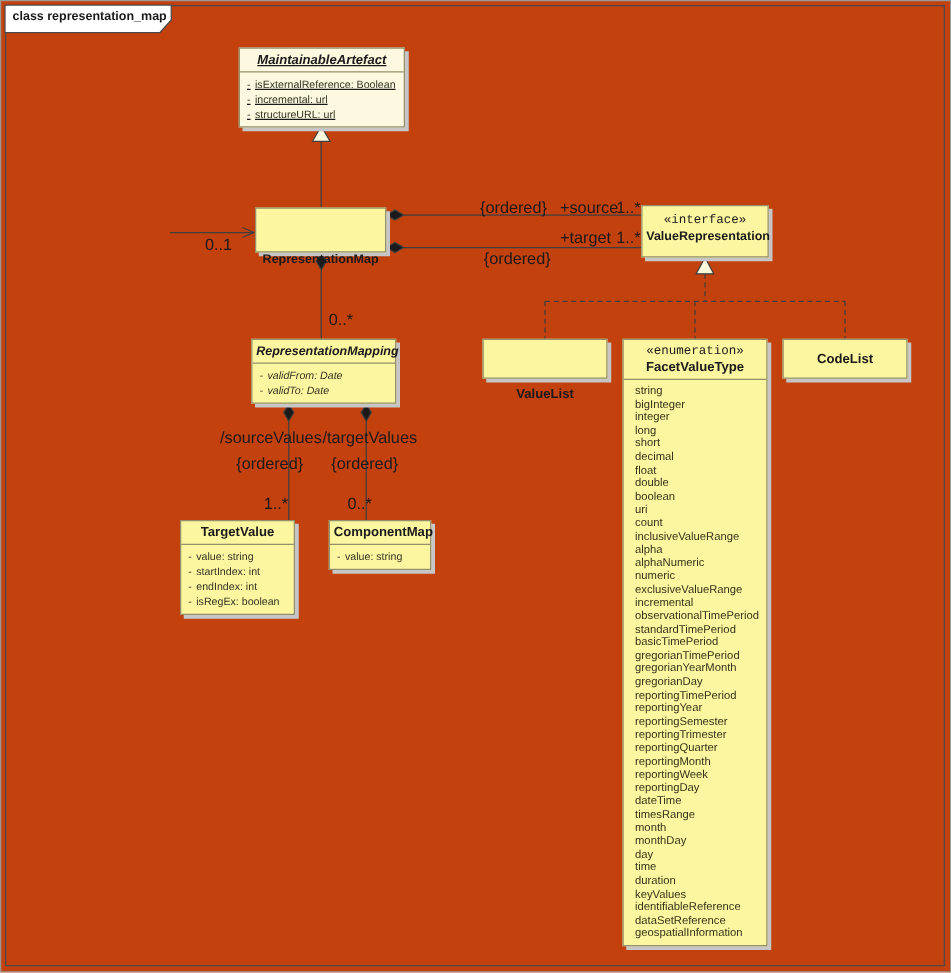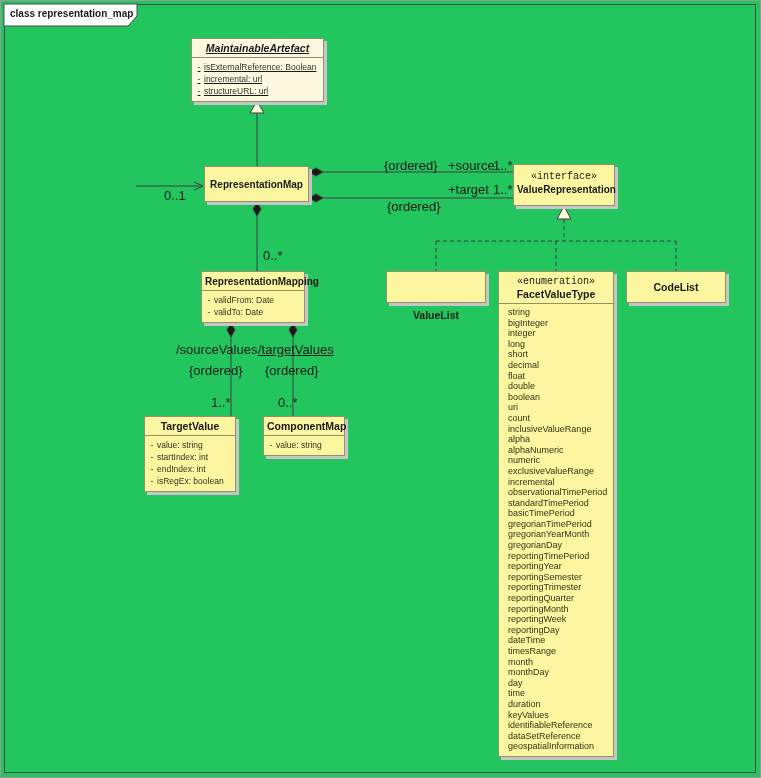--- a/index.html
+++ b/index.html
@@ -1,17 +1,17 @@
 <!DOCTYPE html>
 <html style="--class-fill: #fcf6a0; --pale-fill: #fcf9e0; --white-fill: #ffffff; --class-border: #94906b; --shadow: #c6c6c6; --line: #3f3f3f;"><head>
 <meta charset="utf-8">
 <style>
   html,body{margin:0;padding:0;background:#ffffff;}
   .canvas{
-    position:relative;width:761px;height:778px;background:#22c55e;
+    position:relative;width:761px;height:778px;background:#c2410c;
     border:1px solid #9a9a9a;box-sizing:border-box;overflow:hidden;
     font-family:"Liberation Sans",sans-serif;color:#1a1a1a;
   }
   .frame{position:absolute;left:3px;top:3px;right:4px;bottom:4px;border:1px solid #4a4a4a;}
   .edge-layer{position:absolute;left:0;top:0;}
   .frame-tab-text{position:absolute;left:9px;top:7px;font-size:10px;font-weight:bold;white-space:nowrap;}
   .uml-class{
     position:absolute;border:1px solid var(--class-border,#94906b);
     box-shadow:3px 3px 0 var(--shadow,#c6c6c6);box-sizing:border-box;
   }
@@ -97,21 +97,21 @@
   <div class="elabel" style="left:447px;top:183px;">+target</div>
   <div class="elabel" style="left:492px;top:183px;">1..*</div>
   <div class="elabel" style="left:386px;top:200px;">{ordered}</div>
 
   <div class="elabel" style="left:262px;top:249px;">0..*</div>
 
   <div class="elabel" style="left:175px;top:343px;">/sourceValues</div>
   <div class="elabel" style="left:188px;top:364px;">{ordered}</div>
   <div class="elabel" style="left:210px;top:396px;">1..*</div>
 
-  <div class="elabel" style="left:257px;top:343px;text-decoration:underline;">/targetValues</div>
+  <div class="elabel" style="left:257px;top:343px;">/targetValues</div>
   <div class="elabel" style="left:264px;top:364px;">{ordered}</div>
   <div class="elabel" style="left:277px;top:396px;">0..*</div>
 
   <div class="uml-class pale" style="left:190px;top:37px;width:133px;text-decoration:underline;">
     <div class="hdr italic">MaintainableArtefact</div>
     <div class="attrs">
         <div class="attr-line">
           <span class="vis">-</span>
           <span class="txt">isExternalReference: Boolean</span>
         </div>
@@ -121,31 +121,31 @@
         </div>
         <div class="attr-line">
           <span class="vis">-</span>
           <span class="txt">structureURL: url</span>
         </div>
       </div>
   </div>
 
 
   <div class="uml-class yellow" style="left:203px;top:165px;width:105px;height:36px;">
-    <div class="center-one hdr" style="padding:0;font-size:10px;">RepresentationMap</div>
+    <div class="center-one hdr" style="padding:0;font-size:10px;margin-top:23px;">RepresentationMap</div>
   </div>
 
   <div class="uml-class yellow" style="left:512px;top:163px;width:102px;height:42px;">
     <div class="hdr" style="padding-top:6px;">
       <span class="stereo">«interface»</span>
       <span class="cname" style="font-size:10px;">ValueRepresentation</span>
     </div>
   </div>
 
-  <div class="uml-class yellow" style="left:200px;top:270px;width:104px;">
+  <div class="uml-class yellow" style="left:200px;top:270px;width:116px;font-style:italic;">
     <div class="hdr" style="font-size:10px;">RepresentationMapping</div>
     <div class="attrs">
         <div class="attr-line">
           <span class="vis">-</span>
           <span class="txt">validFrom: Date</span>
         </div>
         <div class="attr-line">
           <span class="vis">-</span>
           <span class="txt">validTo: Date</span>
         </div>

